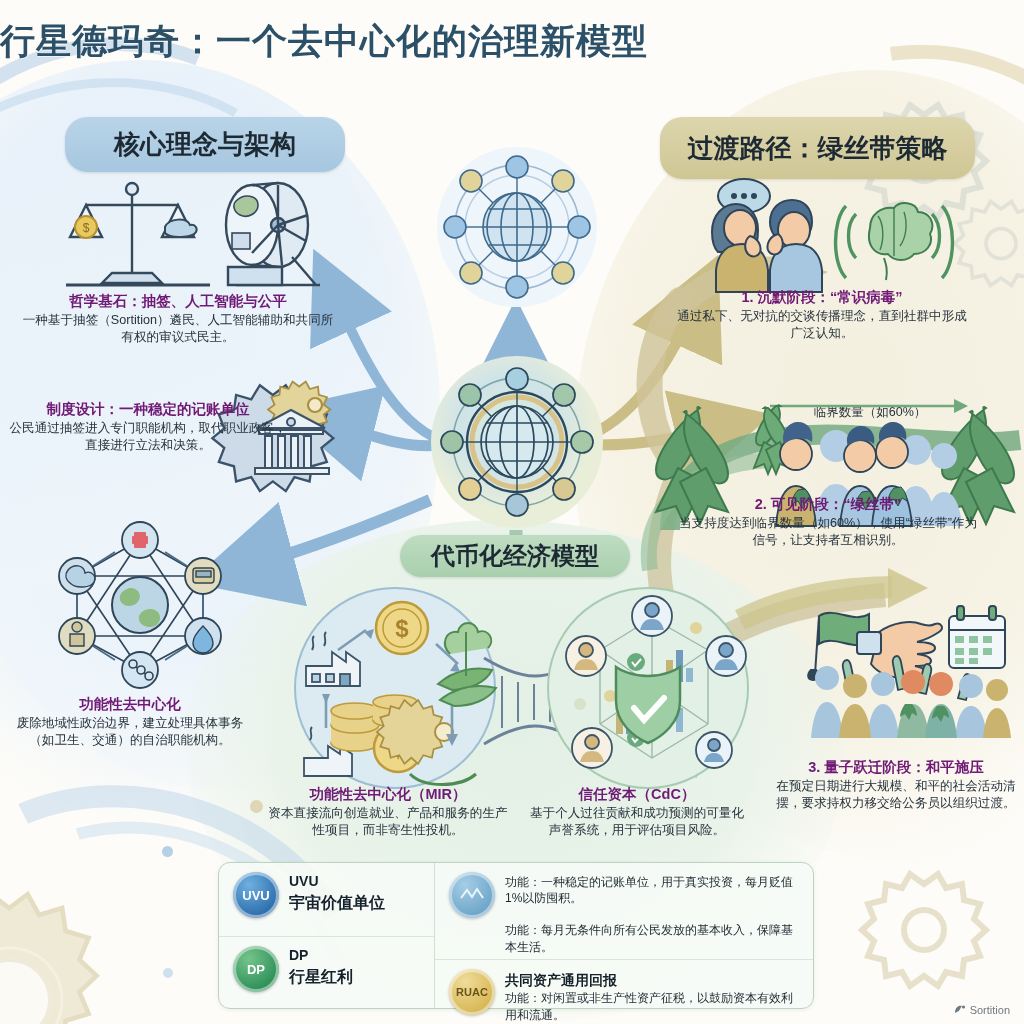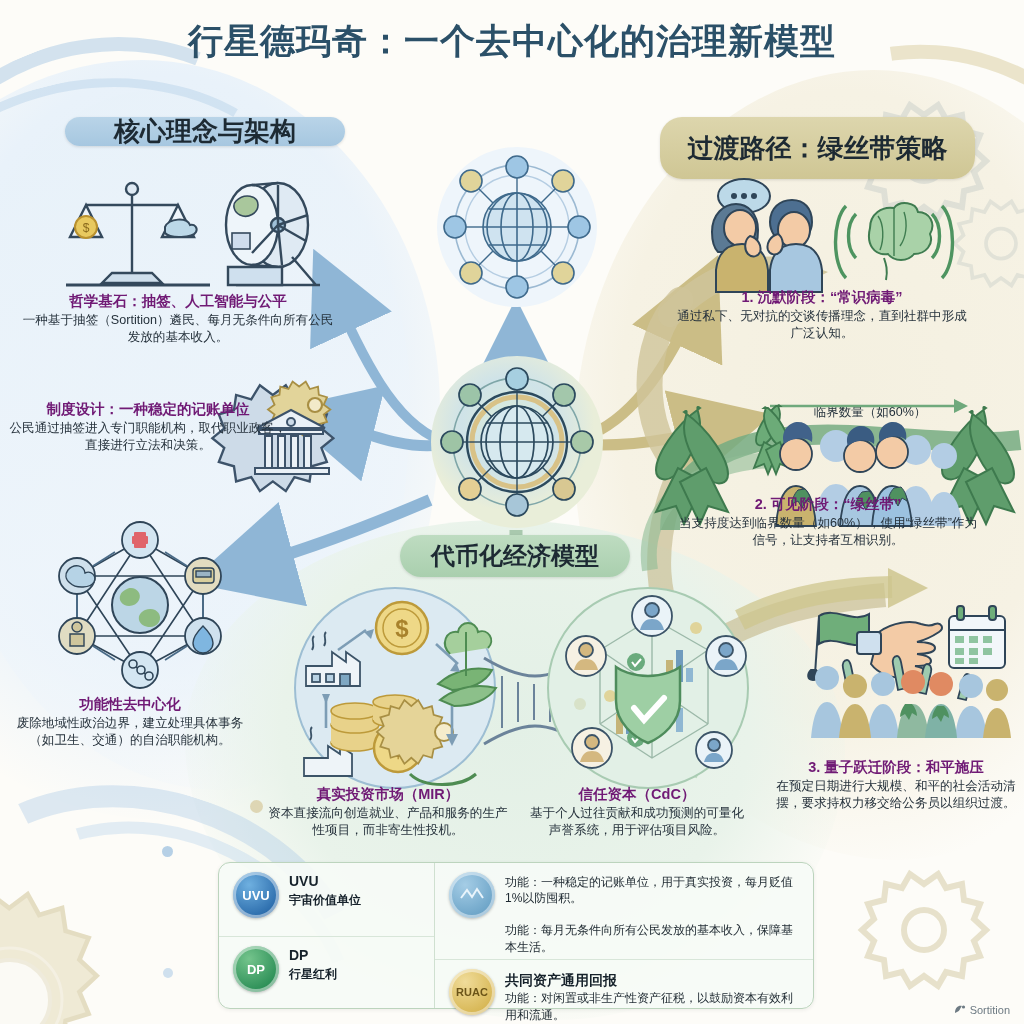--- a/index.html
+++ b/index.html
@@ -43,32 +43,32 @@
   .sw2{left:-150px;top:80px;width:480px;height:420px;transform:rotate(-14deg);border-width:9px;border-color:rgba(186,212,234,.5) transparent transparent transparent;}
   .sw3{right:-140px;top:50px;width:430px;height:400px;transform:rotate(36deg);border-color:rgba(206,190,130,.38) transparent transparent transparent;}
   .sw-b1{left:-90px;top:790px;width:420px;height:330px;transform:rotate(18deg);border-width:22px;border-color:rgba(176,205,230,.42) transparent transparent transparent;}
   .sw-b2{left:-40px;top:830px;width:380px;height:300px;transform:rotate(26deg);border-width:12px;border-color:rgba(196,219,238,.48) transparent transparent transparent;}
 
   .gearbg{position:absolute;opacity:.5;}
   .dot{position:absolute;border-radius:50%;}
 
   
   .title{
-    position:absolute;left:0;top:18px;width:1024px;text-align:center;
+    position:absolute;left:0;top:18px;width:1024px;
     font-size:35px;font-weight:bold;color:#2b5068;letter-spacing:1px;
     text-shadow:0 1px 0 rgba(255,255,255,.6);
   }
 
   
   .pill{
     position:absolute;display:flex;align-items:center;justify-content:center;
     border-radius:22px;font-weight:bold;color:#1d2a33;
     box-shadow:0 1px 3px rgba(0,0,0,.12);
   }
-  .pill-left{left:65px;top:117px;width:280px;height:29px;font-size:26px;
+  .pill-left{left:65px;top:117px;width:280px;height:55px;font-size:26px;
     background:linear-gradient(180deg,#b9d4e8 0%,#a6c7e0 100%);}
   .pill-right{left:660px;top:117px;width:315px;height:62px;font-size:26px;
     background:linear-gradient(180deg,#ddd6ad 0%,#cfc694 100%);}
   .pill-mid{left:400px;top:535px;width:230px;height:42px;font-size:24px;
     background:linear-gradient(180deg,#bedcc1 0%,#a9cfae 100%);}
 
   
   .tblock{position:absolute;text-align:center;}
   .thead{font-size:14.5px;font-weight:bold;color:#701a75;line-height:1.35;}
   .tbody{font-size:12.6px;color:#26323c;line-height:1.38;}
@@ -95,21 +95,21 @@
     display:flex;align-items:center;justify-content:center;
     font-size:13px;font-weight:bold;color:#fff;
     box-shadow:inset 0 0 0 3px rgba(255,255,255,.45),0 1px 3px rgba(0,0,0,.25);
   }
   .token.uvu{background:radial-gradient(circle at 35% 28%,#6fb0e0,#2e6fae 70%,#24588c);}
   .token.dp{background:radial-gradient(circle at 35% 28%,#74c48c,#2f9159 70%,#257447);}
   .token.ruac{background:radial-gradient(circle at 35% 28%,#f0dc9a,#d8b857 70%,#bc9c3e);color:#6b5418;font-size:11px;}
   .token.mir{background:radial-gradient(circle at 35% 28%,#a5cde6,#6fa6c9 70%,#5a8fb4);}
   .legend-txt{font-size:12px;color:#1d2830;line-height:1.35;padding-top:2px;}
   .legend-name{font-size:14px;font-weight:bold;color:#16222b;line-height:1.4;}
-  .legend-sub{font-size:12px;font-weight:bold;color:#16222b;line-height:1.4;}
+  .legend-sub{font-size:16px;font-weight:bold;color:#16222b;line-height:1.4;}
 
   .watermark{
     position:absolute;right:14px;bottom:8px;
     font-size:11px;color:#6d7a83;display:flex;align-items:center;gap:4px;
   }
 </style>
 </head>
 <body>
 
 <div id="stage">
@@ -279,21 +279,21 @@
       <path d="M218 50 L218 10 M218 50 L248 40 M218 50 L246 66 M218 50 L222 90 M218 50 L192 78"></path>
       <path d="M200 90 L176 110 M232 82 L256 110 M176 110 h84"></path>
       <path d="M168 92 h54 v18 h-54z" fill="#cfe0ee"></path>
     </g>
     <path d="M176 26 c8-8 22-6 22 4 0 8-10 14-18 10 -6-3-8-10-4-14z" fill="#a9c79c" stroke="#34495c" stroke-width="1.6"></path>
     <rect x="172" y="58" width="18" height="16" fill="#cfdded" stroke="#34495c" stroke-width="1.6"></rect>
   </svg>
 
   <div class="tblock" style="left:18px;top:292px;width:320px;">
     <div class="thead">哲学基石：抽签、人工智能与公平</div>
-    <div class="tbody">一种基于抽签（Sortition）遴民、每月无条件向所有公民发放的基本收入。</div>
+    <div class="tbody">一种基于抽签（Sortition）遴民、人工智能辅助和共同所有权的审议式民主。</div>
   </div>
 
   <svg class="illus" style="left:235px;top:378px;" width="130" height="110">
     <g fill="#cddbe8" stroke="#3d536a" stroke-width="2.2">
       <path d="M48 12 l12-9 8 13 14-4 2 14 14 4 -5 13 11 9 -11 9 5 13 -14 4 -2 14 -14-4 -8 13 -12-9 -12 9 -8-13 -14 4 -2-14 -14-4 5-13 -11-9 11-9 -5-13 14-4 2-14 14 4 8-13z" transform="translate(-14,4) scale(1.08)"></path>
     </g>
     <g fill="#e2d49a" stroke="#a88f44" stroke-width="2.2">
       <path d="M88 8 l8-6 5 9 10-3 1 10 10 3 -4 9 8 6 -8 6 4 9 -10 3 -1 10 -10-3 -5 9 -8-6 -8 6 -5-9 -10 3 -1-10 -10-3 4-9 -8-6 8-6 -4-9 10-3 1-10 10 3 5-9z" transform="translate(-8,2) scale(.82)"></path>
       <circle cx="80" cy="27" r="7" fill="#f2eac9"></circle>
     </g>
@@ -692,21 +692,21 @@
       <circle cx="40" cy="116" r="6" fill="#d8e2c8"></circle>
     </g>
 
     <g>
       <path d="M108 88 c16 0 28-6 32-9 l0 34 c0 22-18 36-32 42 -14-6-32-20-32-42 l0-34 c4 3 16 9 32 9z" fill="#9ecfa4" stroke="#4e8c5c" stroke-width="2.5"></path>
       <path d="M94 120 l10 12 20-22" stroke="#fff" stroke-width="6" fill="none" stroke-linecap="round"></path>
     </g>
   </svg>
 
   <div class="tblock" style="left:268px;top:785px;width:240px;">
-    <div class="thead">真实投资市场（MIR）</div>
+    <div class="thead">功能性去中心化（MIR）</div>
     <div class="tbody">资本直接流向创造就业、产品和服务的生产性项目，而非寄生性投机。</div>
   </div>
 
   <div class="tblock" style="left:527px;top:785px;width:220px;">
     <div class="thead">信任资本（CdC）</div>
     <div class="tbody">基于个人过往贡献和成功预测的可量化声誉系统，用于评估项目风险。</div>
   </div>
 
   <div class="legend">
     <div class="legend-col left">

